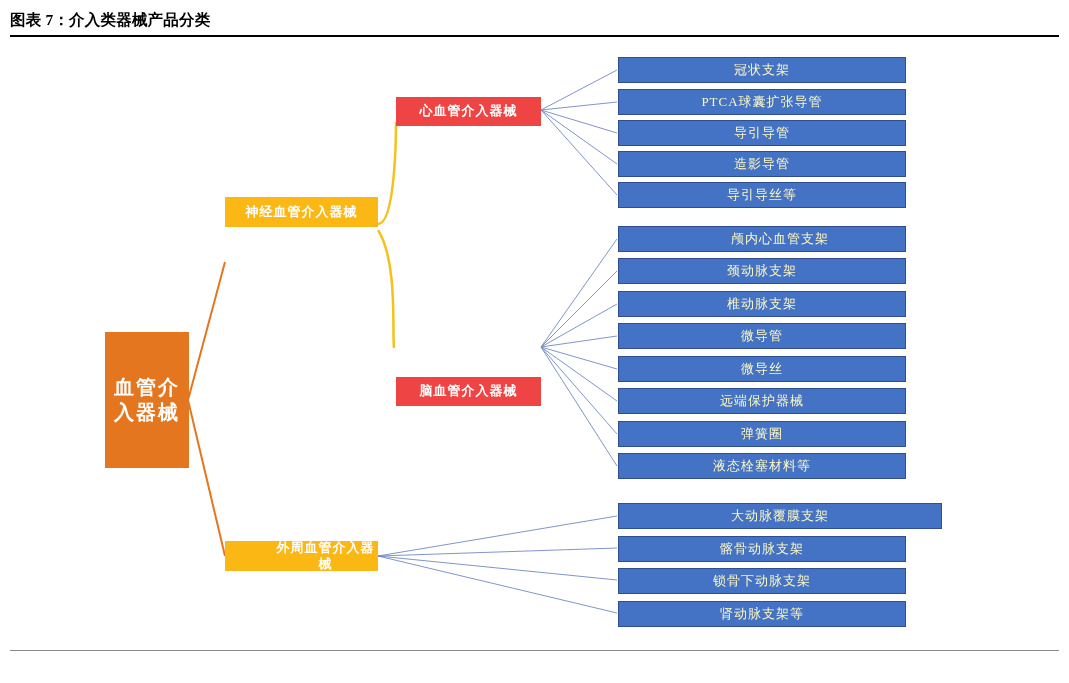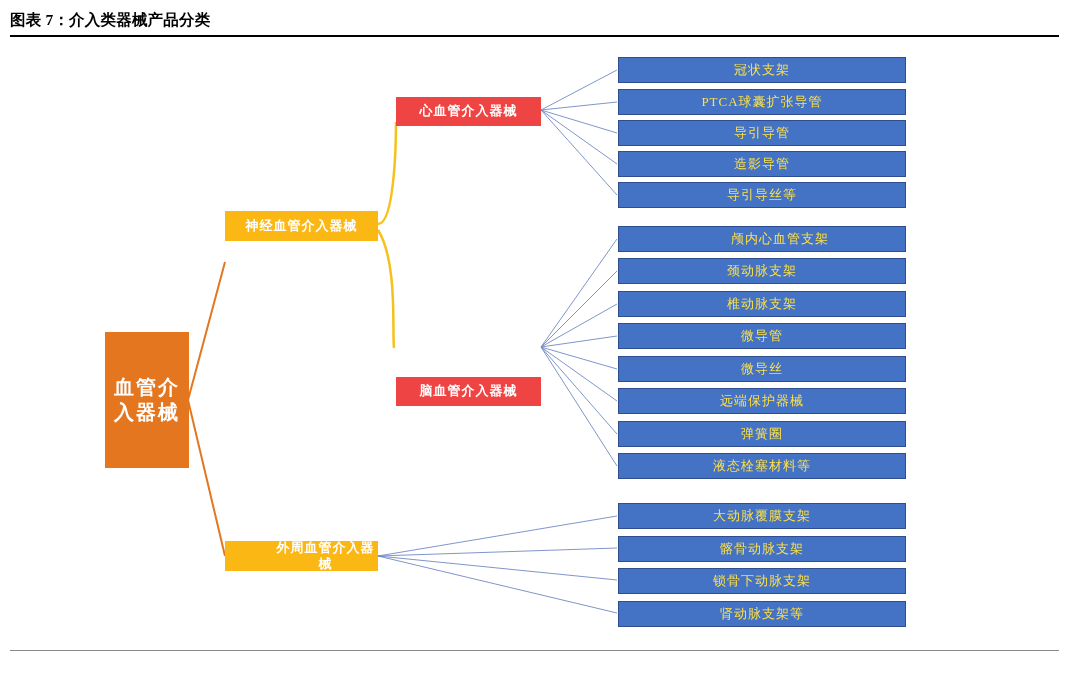--- a/index.html
+++ b/index.html
@@ -94,21 +94,21 @@
   }
   .node-l3 {
     background: #ef4444;
     font-size: 13px;
   }
   .leaf {
     position: absolute;
     box-sizing: border-box;
     background: #4472C4;
     border: 1px solid #2E4E8F;
-    color: #fde047;
+    color: #fef9c3;
     font-size: 13px;
     display: flex;
     align-items: center;
     justify-content: center;
     letter-spacing: 1px;
     white-space: nowrap;
   }
 </style>
 </head>
 <body>
@@ -150,42 +150,42 @@
       <g stroke="#7089C4" stroke-width="0.9" fill="none">
         <path d="M 378 514 L 617 474"></path>
         <path d="M 378 514 L 617 506"></path>
         <path d="M 378 514 L 617 538"></path>
         <path d="M 378 514 L 617 571"></path>
       </g>
     </svg>
 
     <div class="node node-root" style="left:105px; top:290px; width:84px; height:136px;">血管介入器械</div>
 
-    <div class="node node-l2" style="left:225px; top:169px; width:153px; height:30px;">神经血管介入器械</div>
+    <div class="node node-l2" style="left:225px; top:155px; width:153px; height:30px;">神经血管介入器械</div>
     <div class="node node-l2" style="left:225px; top:499px; width:153px; height:30px;padding-left:48px;">外周血管介入器械</div>
 
     <div class="node node-l3" style="left:396px; top:55px; width:145px; height:29px;">心血管介入器械</div>
     <div class="node node-l3" style="left:396px; top:291px; width:145px; height:29px;margin-top:44px;">脑血管介入器械</div>
 
     <div class="leaf" style="left:618px; top:15px;  width:288px; height:26px;">冠状支架</div>
     <div class="leaf" style="left:618px; top:47px;  width:288px; height:26px;">PTCA球囊扩张导管</div>
     <div class="leaf" style="left:618px; top:78px;  width:288px; height:26px;">导引导管</div>
     <div class="leaf" style="left:618px; top:109px; width:288px; height:26px;">造影导管</div>
     <div class="leaf" style="left:618px; top:140px; width:288px; height:26px;">导引导丝等</div>
 
     <div class="leaf" style="left:618px; top:184px; width:288px; height:26px;padding-left:36px;">颅内心血管支架</div>
     <div class="leaf" style="left:618px; top:216px; width:288px; height:26px;">颈动脉支架</div>
     <div class="leaf" style="left:618px; top:249px; width:288px; height:26px;">椎动脉支架</div>
     <div class="leaf" style="left:618px; top:281px; width:288px; height:26px;">微导管</div>
     <div class="leaf" style="left:618px; top:314px; width:288px; height:26px;">微导丝</div>
     <div class="leaf" style="left:618px; top:346px; width:288px; height:26px;">远端保护器械</div>
     <div class="leaf" style="left:618px; top:379px; width:288px; height:26px;">弹簧圈</div>
     <div class="leaf" style="left:618px; top:411px; width:288px; height:26px;">液态栓塞材料等</div>
 
-    <div class="leaf" style="left:618px; top:461px; width:288px; height:26px;">大动脉覆膜支架</div>
+    <div class="leaf" style="left:618px; top:461px; width:324px; height:26px;">大动脉覆膜支架</div>
     <div class="leaf" style="left:618px; top:494px; width:288px; height:26px;">髂骨动脉支架</div>
     <div class="leaf" style="left:618px; top:526px; width:288px; height:26px;">锁骨下动脉支架</div>
     <div class="leaf" style="left:618px; top:559px; width:288px; height:26px;">肾动脉支架等</div>
 
   </div>
 
   <div class="footer-rule"></div>
 
 </div>
 

